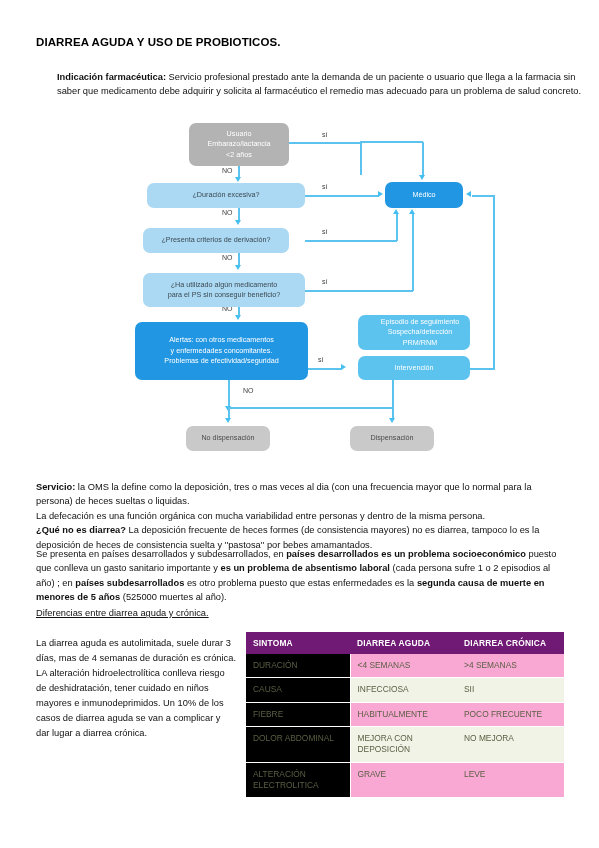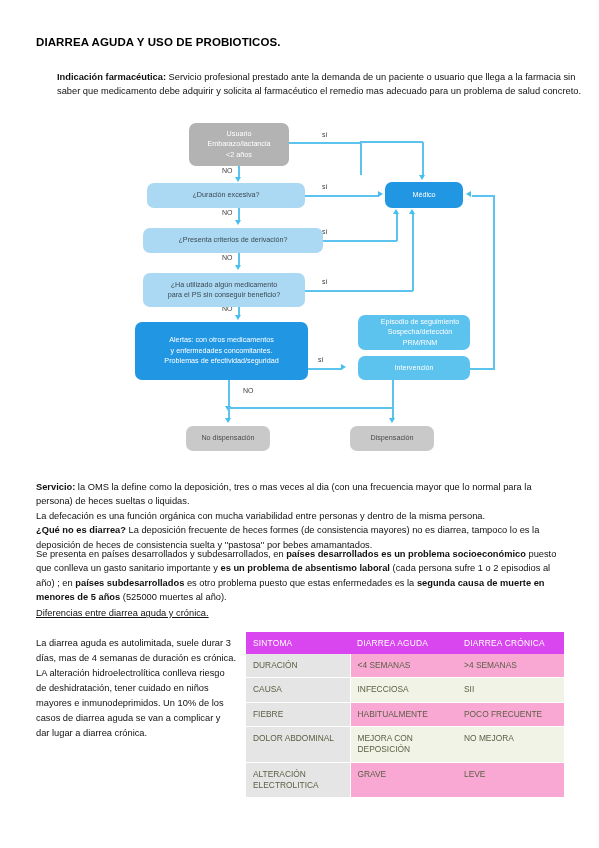--- a/index.html
+++ b/index.html
@@ -56,21 +56,21 @@
     padding: 2px 4px;
   }
   .node.gray { background: #b3b3b3; color:#ffffff; }
   .node.lightblue { background: #abd8f2; color:#3b4a52; }
   .node.midblue { background: #5cc2ee; color:#ffffff; }
   .node.strongblue { background: #2196e3; color:#ffffff; }
   .node.graybox { background: #c9c9c9; color:#4a4a4a; }
 
   .n-usuario    { left:189px; top:8px;   width:100px; height:43px; }
   .n-duracion   { left:147px; top:68px;  width:158px; height:25px; }
-  .n-criterios  { left:143px; top:113px; width:180px; height:25px; }
+  .n-criterios  { left:143px; top:113px; width:146px; height:25px; }
   .n-medicamento{ left:143px; top:158px; width:162px; height:34px; }
   .n-alertas    { left:135px; top:207px; width:173px; height:58px; }
   .n-medico     { left:385px; top:67px;  width:78px;  height:26px; }
   .n-episodio   { left:358px; top:200px; width:112px; height:35px;padding-left:16px; }
   .n-intervencion{left:358px; top:241px; width:112px; height:24px; }
   .n-nodisp     { left:186px; top:311px; width:84px;  height:25px; }
   .n-disp       { left:350px; top:311px; width:84px;  height:25px; }
 
   .lbl {
     position: absolute;
@@ -111,34 +111,34 @@
 
   
   .tbl {
     position: absolute;
     left: 246px; top: 632px;
     width: 318px;
     border-collapse: collapse;
     font-size: 8.4px;
   }
   .tbl th {
-    background: #d946ef;
+    background: #701a75;
     color: #ffffff;
     text-align: left;
-    font-weight: normal;
+    font-weight: bold;
     padding: 6px 7px;
     letter-spacing: .2px;
   }
   .tbl td {
     padding: 6px 7px;
     color: #5a5f42;
     vertical-align: top;
     line-height: 1.35;
   }
-  .tbl td.c0 { background:#e5e5e5; width:104px; }
+  .tbl td.c0 { background:#000000; width:104px; }
   .tbl tr.odd td.c1, .tbl tr.odd td.c2 { background:#f9a8d4; }
   .tbl tr.even td.c1, .tbl tr.even td.c2 { background:#f1f3e7; }
   .tbl td.c1 { width:107px; }
   .tbl td.c2 { width:107px; }
   .tbl tr td { border-bottom: 1px solid #ffffff; }
   .tbl tr td.c0 { border-bottom: 1px solid #ffffff; border-right: 1px solid #ffffff; }
 </style>
 </head>
 <body>
 

